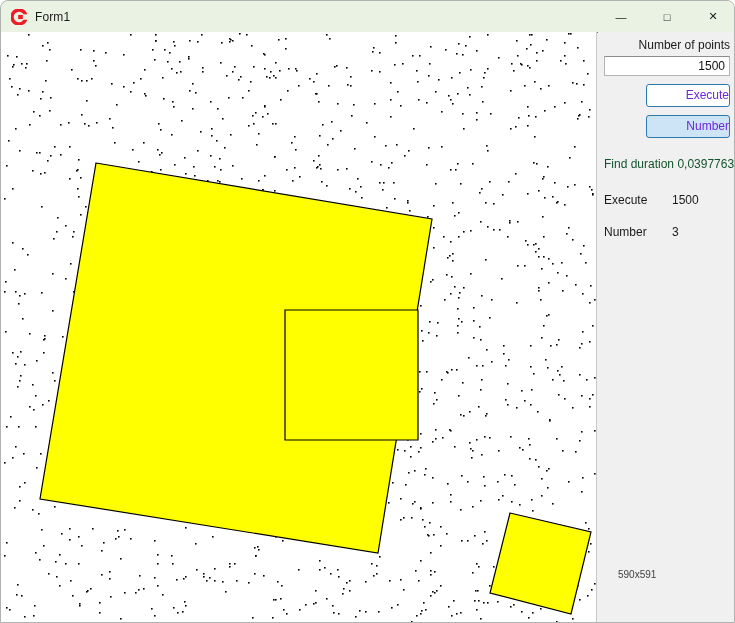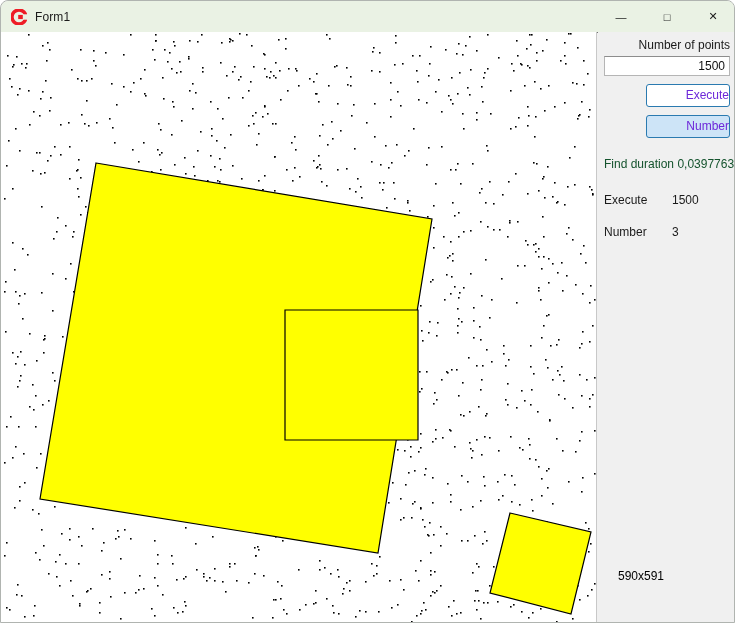--- a/index.html
+++ b/index.html
@@ -172,22 +172,22 @@
     left: 68px;
     top: 0;
   }
   .stat-points  { top: 161px; }
   .stat-squares { top: 193px; }
 
   .dims {
     position: absolute;
     left: 20px;
     top: 537px;
-    font-size: 12px;
-    color: #000000;
+    font-size: 10px;
+    color: #404040;
     white-space: nowrap;
   }
 </style>
 </head>
 <body>
 
 <div class="window">
 
   <div class="titlebar">
     <span class="app-icon">

